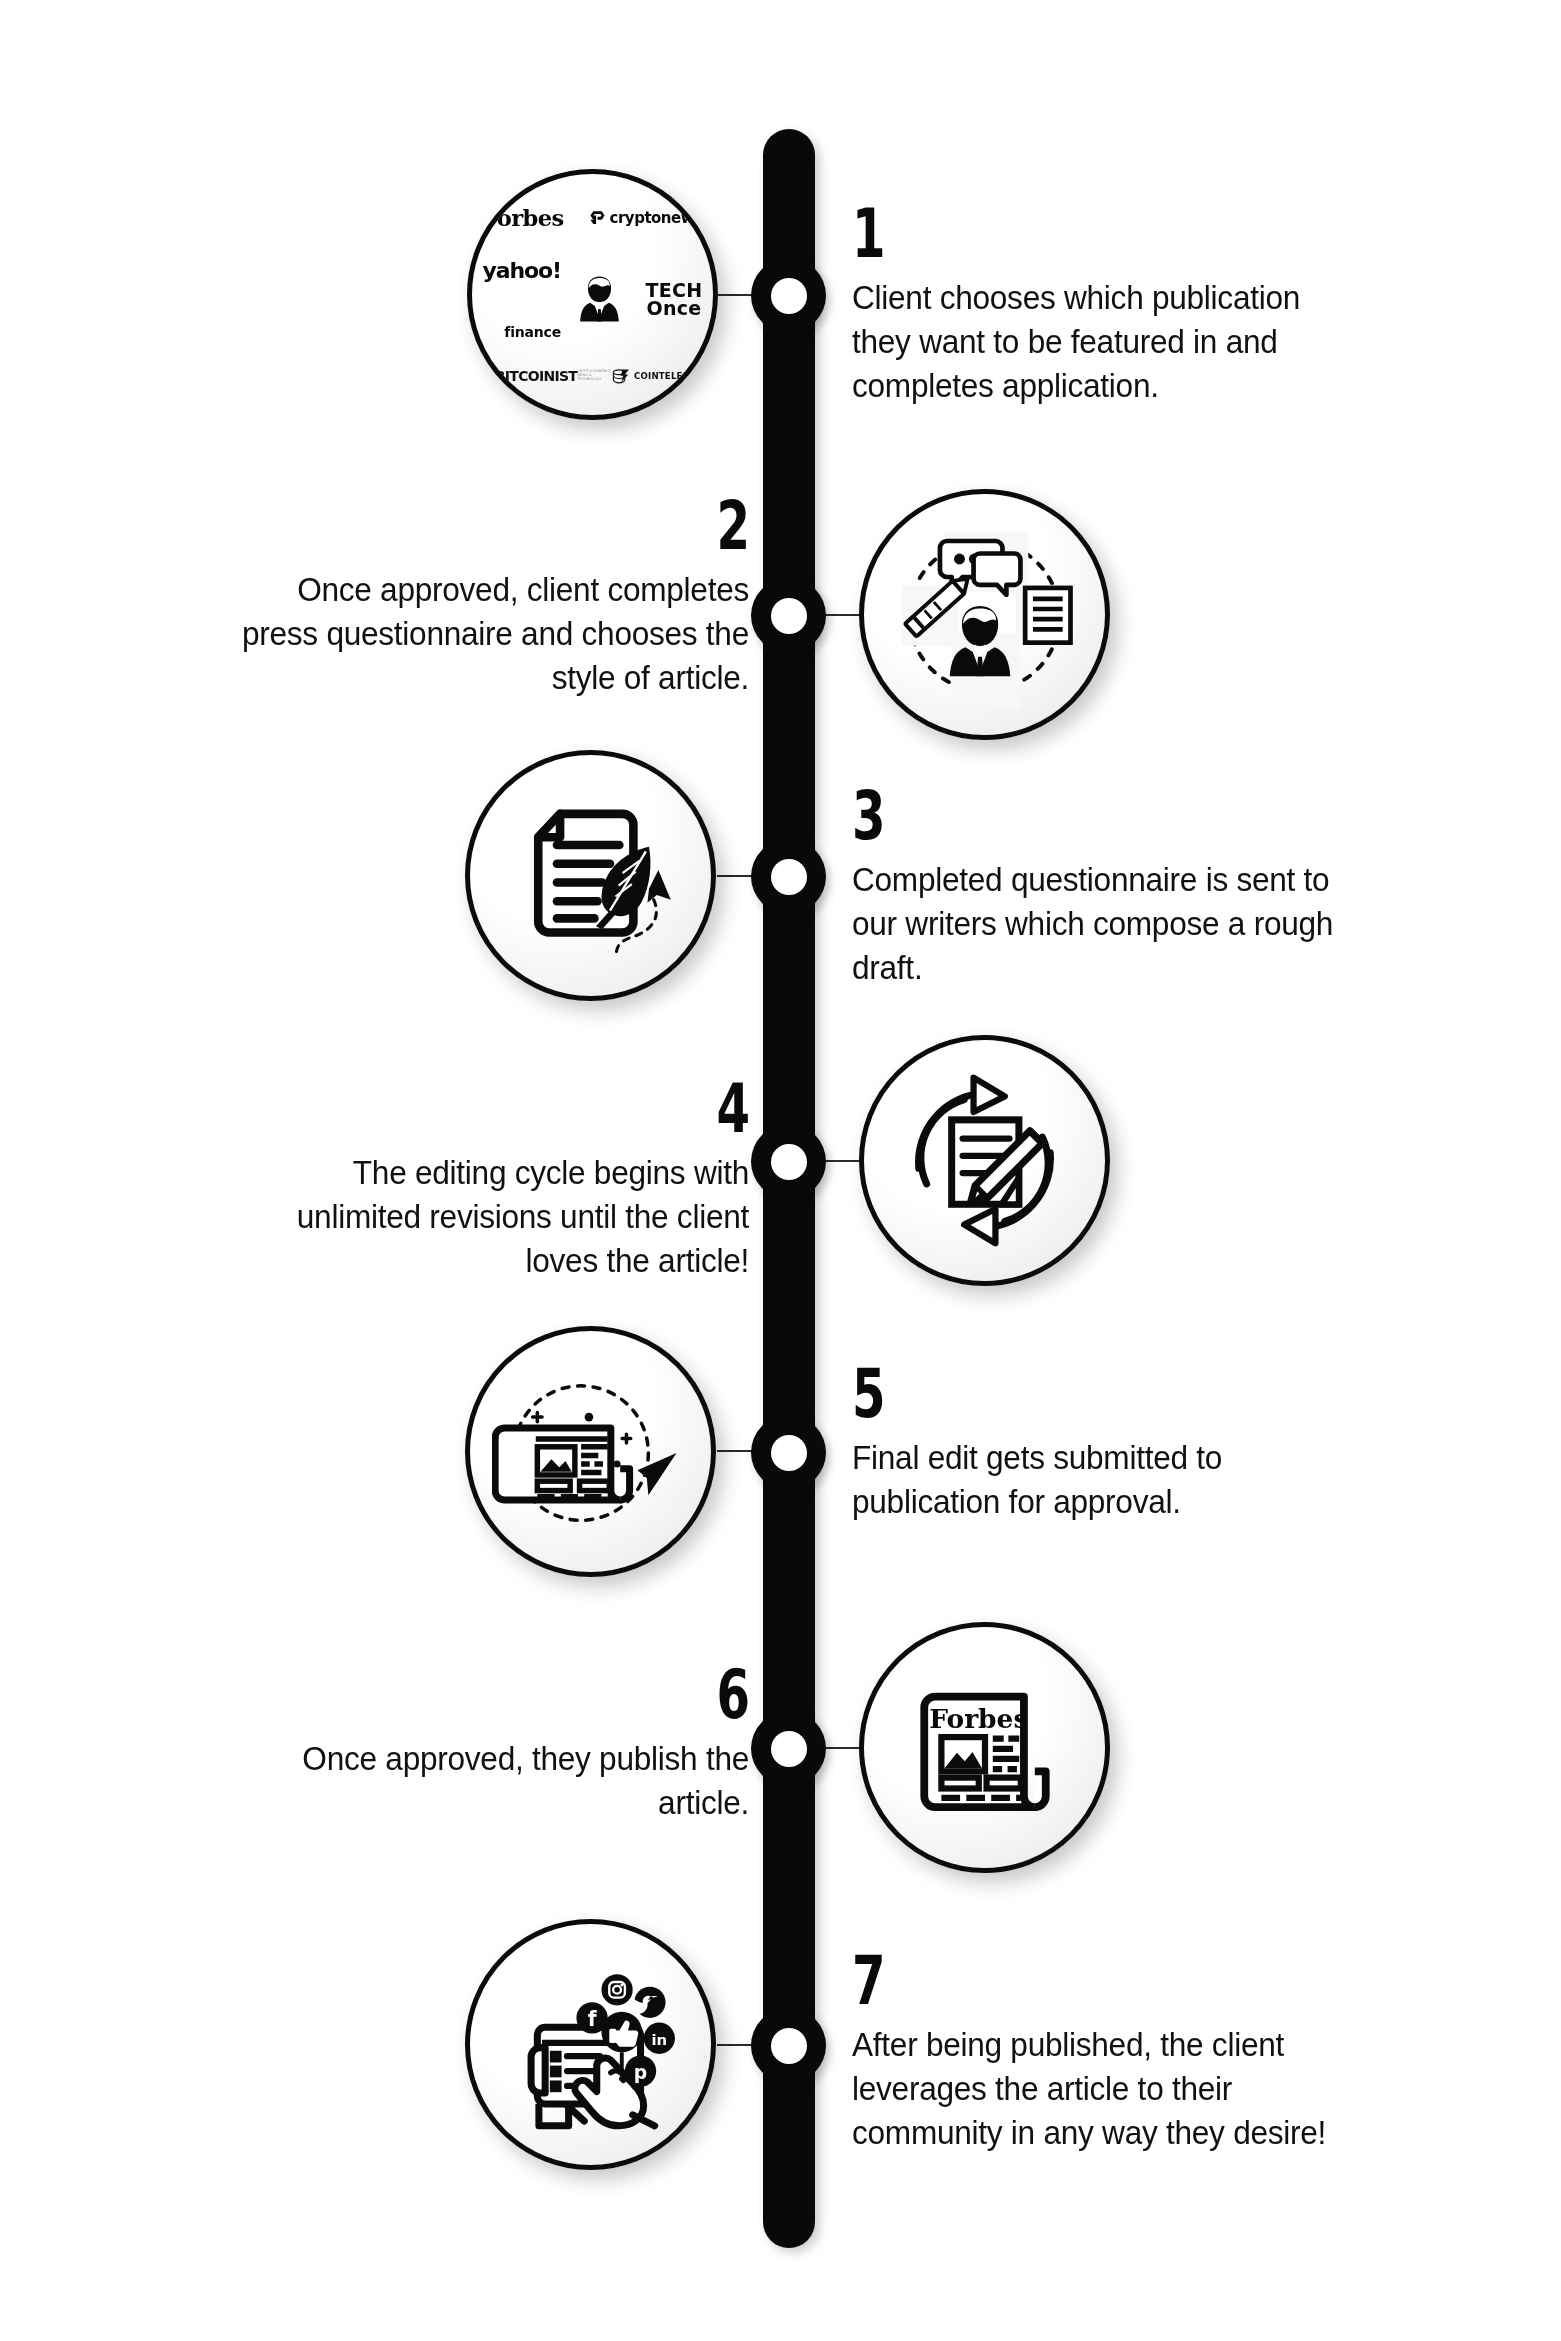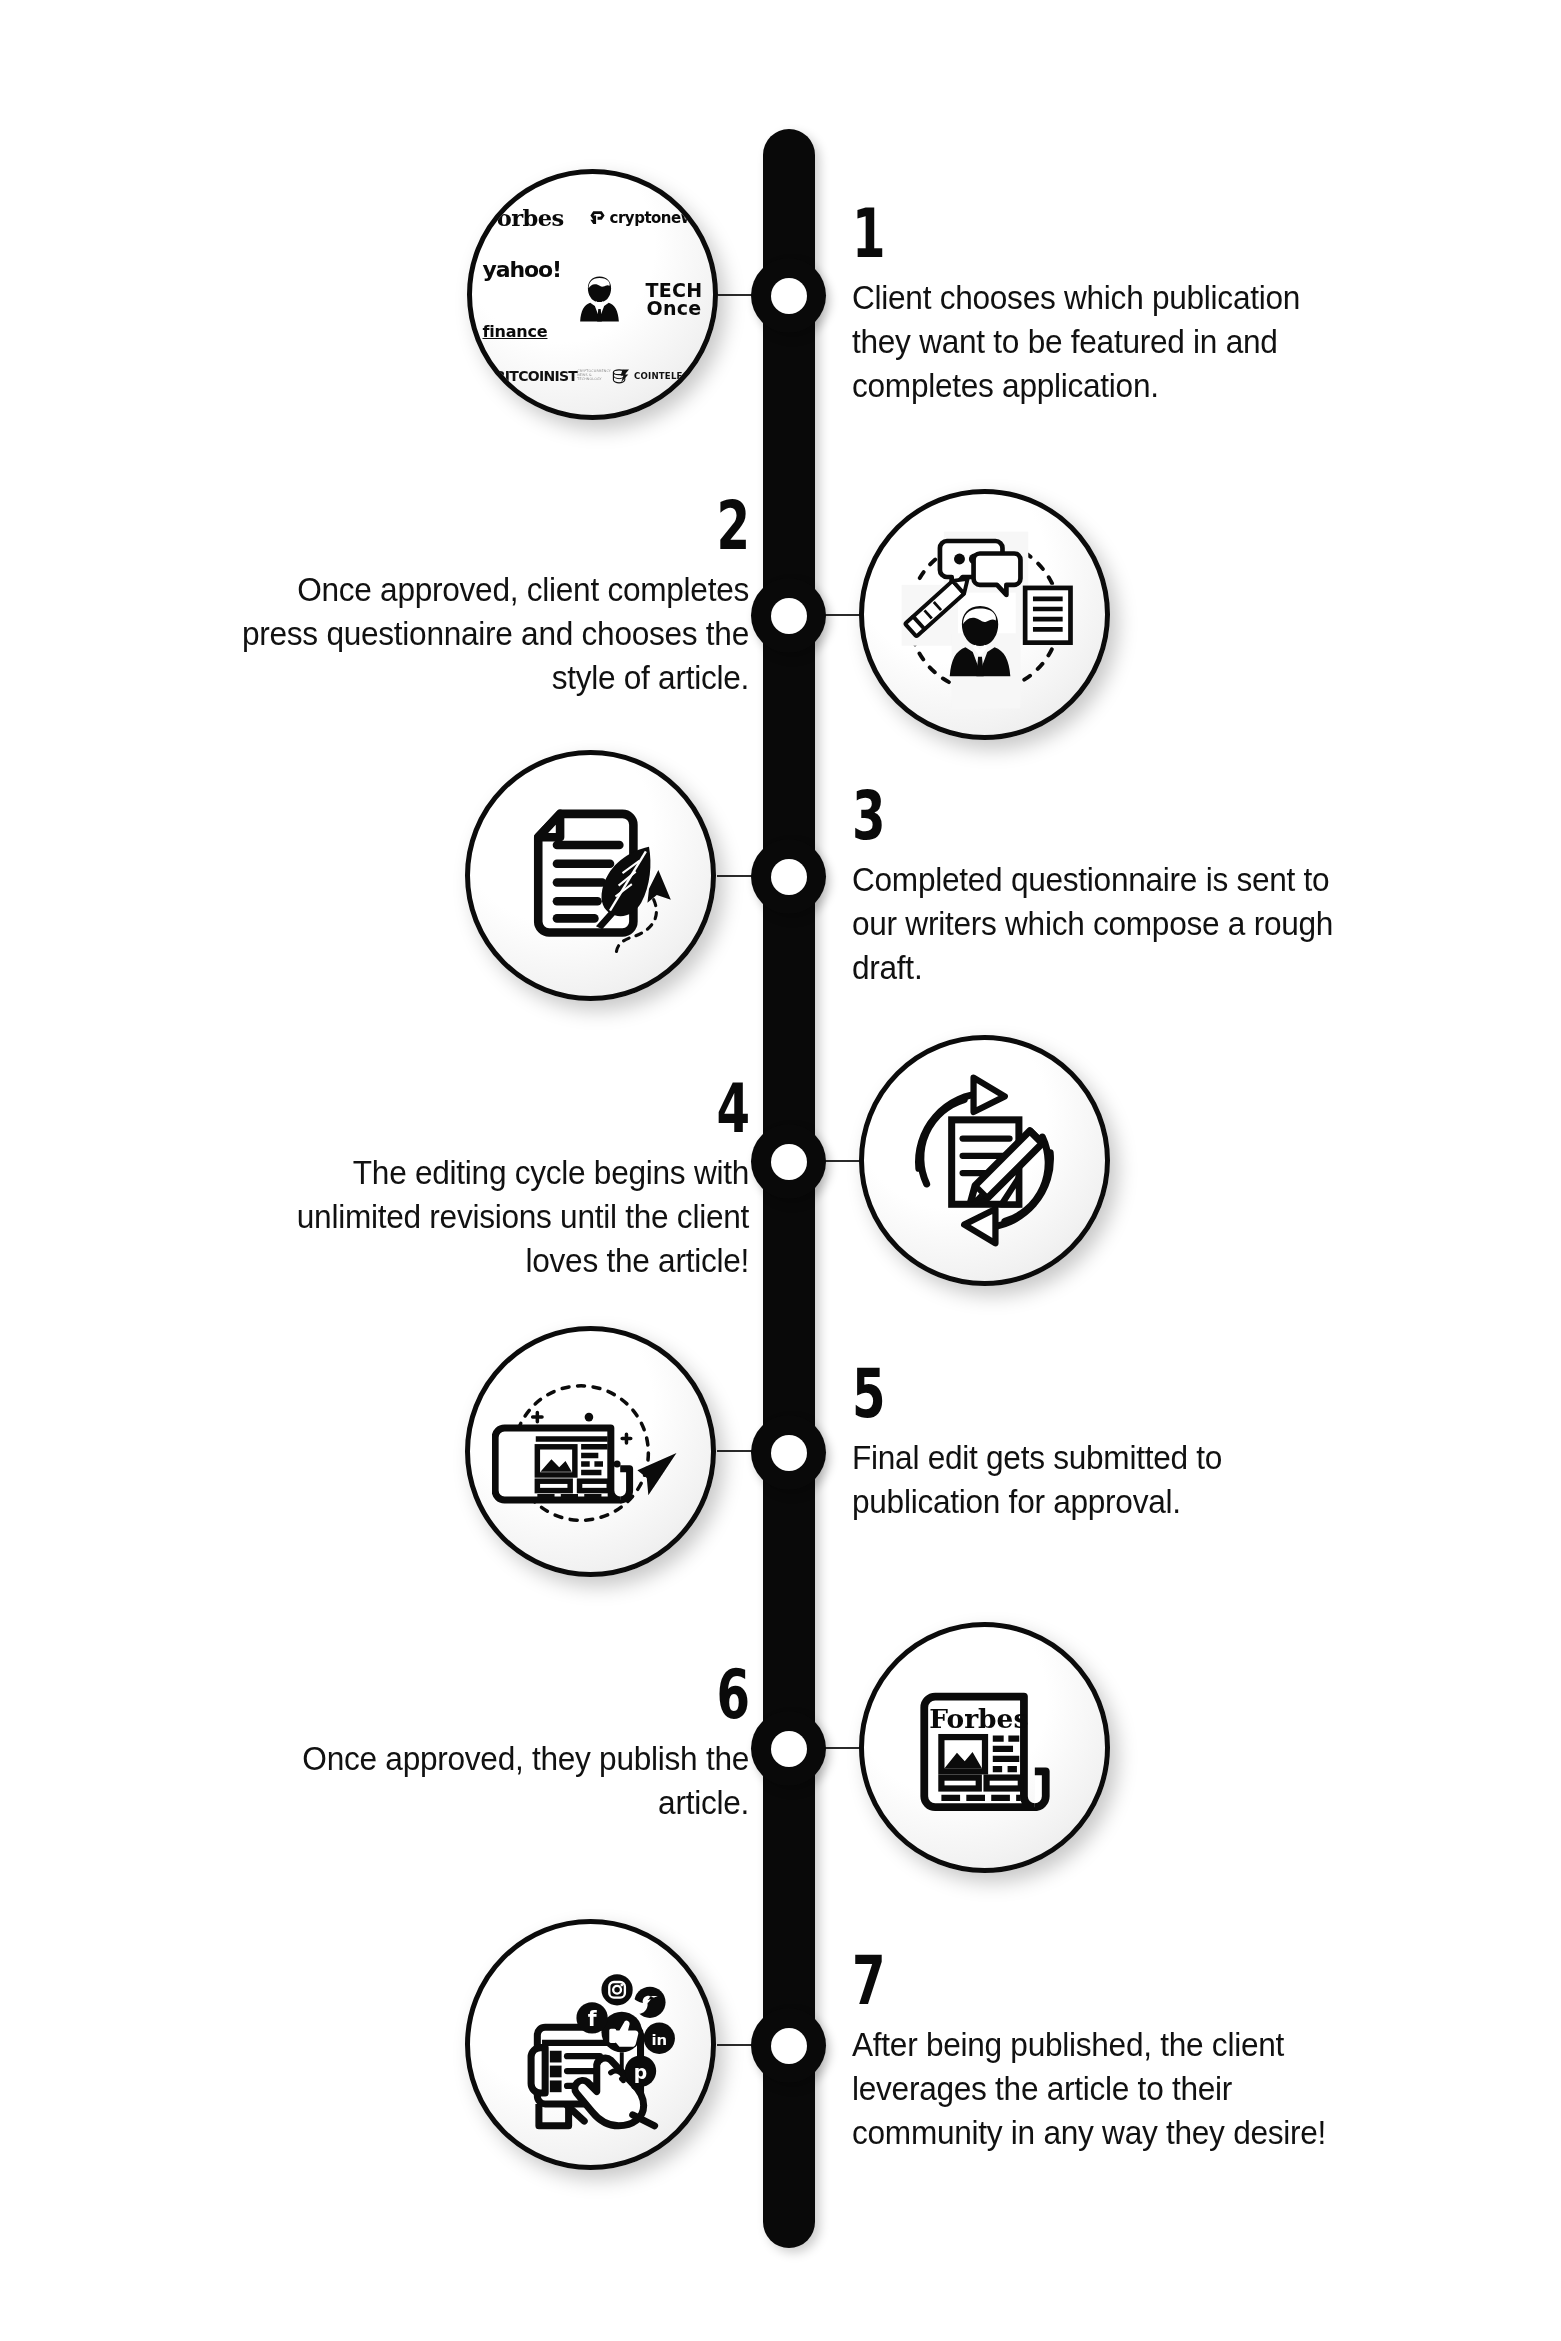--- a/index.html
+++ b/index.html
@@ -97,28 +97,28 @@
   .logo-row.mid { justify-content:space-between; }
   .lg-forbes {
     font-family:"DejaVu Serif", serif; font-weight:700; font-size:22.6px;
     color:#0a0a0a; letter-spacing:-0.6px;
   }
   .lg-cryptonews { display:flex; align-items:center; gap:3.9px; }
   .lg-cryptonews .txt {
     font-family:"DejaVu Sans", sans-serif; font-weight:700; font-size:15px;
     color:#0a0a0a; letter-spacing:-0.5px;
   }
-  .lg-yahoo { display:flex; flex-direction:column; align-items:flex-start; line-height:1;gap:40px; }
+  .lg-yahoo { display:flex; flex-direction:column; align-items:flex-end; line-height:1;gap:40px; }
   .lg-yahoo .y1 {
     font-family:"DejaVu Sans", sans-serif; font-weight:700; font-size:22px;
     color:#0a0a0a; letter-spacing:-1.1px;
   }
   .lg-yahoo .y2 {
-    font-family:"DejaVu Sans", sans-serif; font-weight:700; font-size:16px;
-    color:#0a0a0a; margin-top:3px; letter-spacing:-0.2px;text-decoration:underline;
+    font-family:"DejaVu Sans", sans-serif; font-weight:700; font-size:14px;
+    color:#0a0a0a; margin-top:3px; letter-spacing:-0.2px;
   }
   .lg-tech { display:flex; flex-direction:column; align-items:center; line-height:0.96;margin-left:8px; }
   .lg-tech .t1, .lg-tech .t2 {
     font-family:"DejaVu Sans", sans-serif; font-weight:700; font-size:19px;
     color:#0a0a0a; letter-spacing:0.3px;
   }
   .lg-bitcoinist { display:flex; flex-direction:row; align-items:flex-start; }
   .lg-bitcoinist .row1 { display:flex; align-items:center; gap:2.3px; }
   .lg-bitcoinist .bc-sq {
     width:10px; height:11.7px; background:#6f6f6f; color:#fff;

